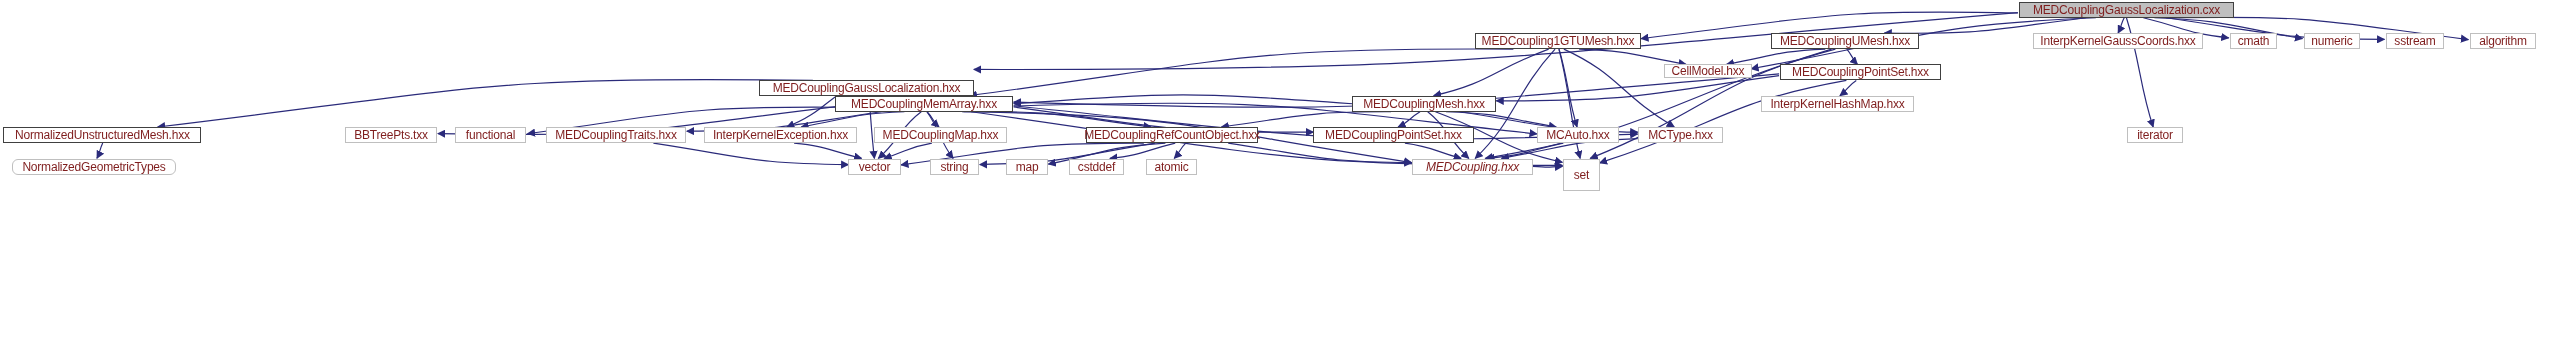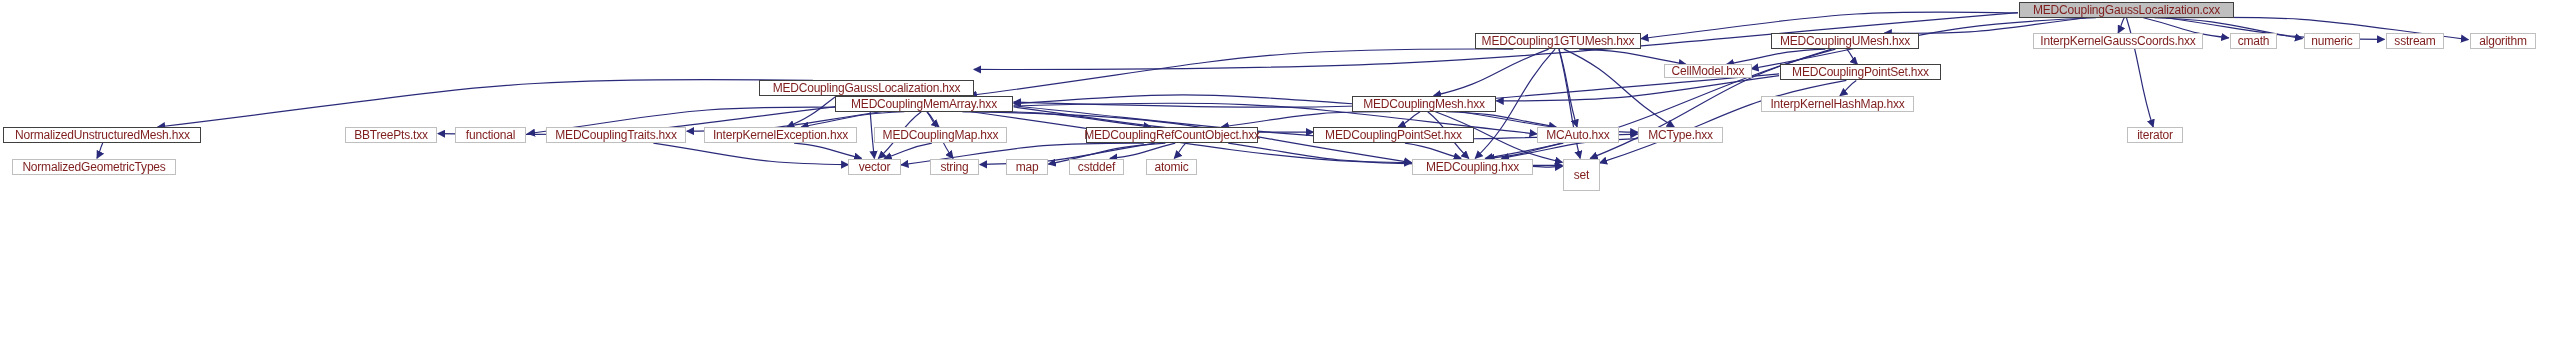--- a/index.html
+++ b/index.html
@@ -131,23 +131,23 @@
       <div class="node" style="left: 345px; top: 127px; width: 92px; height: 16px;">BBTreePts.txx</div>
       <div class="node" style="left: 455px; top: 127px; width: 71px; height: 16px;">functional</div>
       <div class="node" style="left: 546px; top: 127px; width: 140px; height: 16px;">MEDCouplingTraits.hxx</div>
       <div class="node" style="left: 704px; top: 127px; width: 153px; height: 16px;">InterpKernelException.hxx</div>
       <div class="node" style="left: 874px; top: 127px; width: 133px; height: 16px;">MEDCouplingMap.hxx</div>
       <div class="node primary" style="left: 1086px; top: 127px; width: 172px; height: 16px;">MEDCouplingRefCountObject.hxx</div>
       <div class="node primary" style="left: 1313px; top: 127px; width: 161px; height: 16px;">MEDCouplingPointSet.hxx</div>
       <div class="node" style="left: 1537px; top: 127px; width: 82px; height: 16px;">MCAuto.hxx</div>
       <div class="node" style="left: 1638px; top: 127px; width: 85px; height: 16px;">MCType.hxx</div>
       <div class="node" style="left: 2127px; top: 127px; width: 56px; height: 16px;">iterator</div>
-      <div class="node" style="left: 12px; top: 159px; width: 164px; height: 16px;">NormalizedGeometricTypes</div>
+      <div class="node" style="left: 12px; top: 159px; width: 164px; height: 16px; border-radius: 6px;">NormalizedGeometricTypes</div>
       <div class="node" style="left: 848px; top: 159px; width: 53px; height: 16px;">vector</div>
       <div class="node" style="left: 930px; top: 159px; width: 49px; height: 16px;">string</div>
       <div class="node" style="left: 1006px; top: 159px; width: 42px; height: 16px;">map</div>
       <div class="node" style="left: 1069px; top: 159px; width: 55px; height: 16px;">cstddef</div>
       <div class="node" style="left: 1146px; top: 159px; width: 51px; height: 16px;">atomic</div>
-      <div class="node" style="left: 1412px; top: 159px; width: 121px; height: 16px;">MEDCoupling.hxx</div>
+      <div class="node" style="left: 1412px; top: 159px; width: 121px; height: 16px; font-style: italic;">MEDCoupling.hxx</div>
       <div class="node" style="left: 1563px; top: 159px; width: 37px; height: 32px;">set</div>
     </div>
 </div>
 
 
 </body></html>

